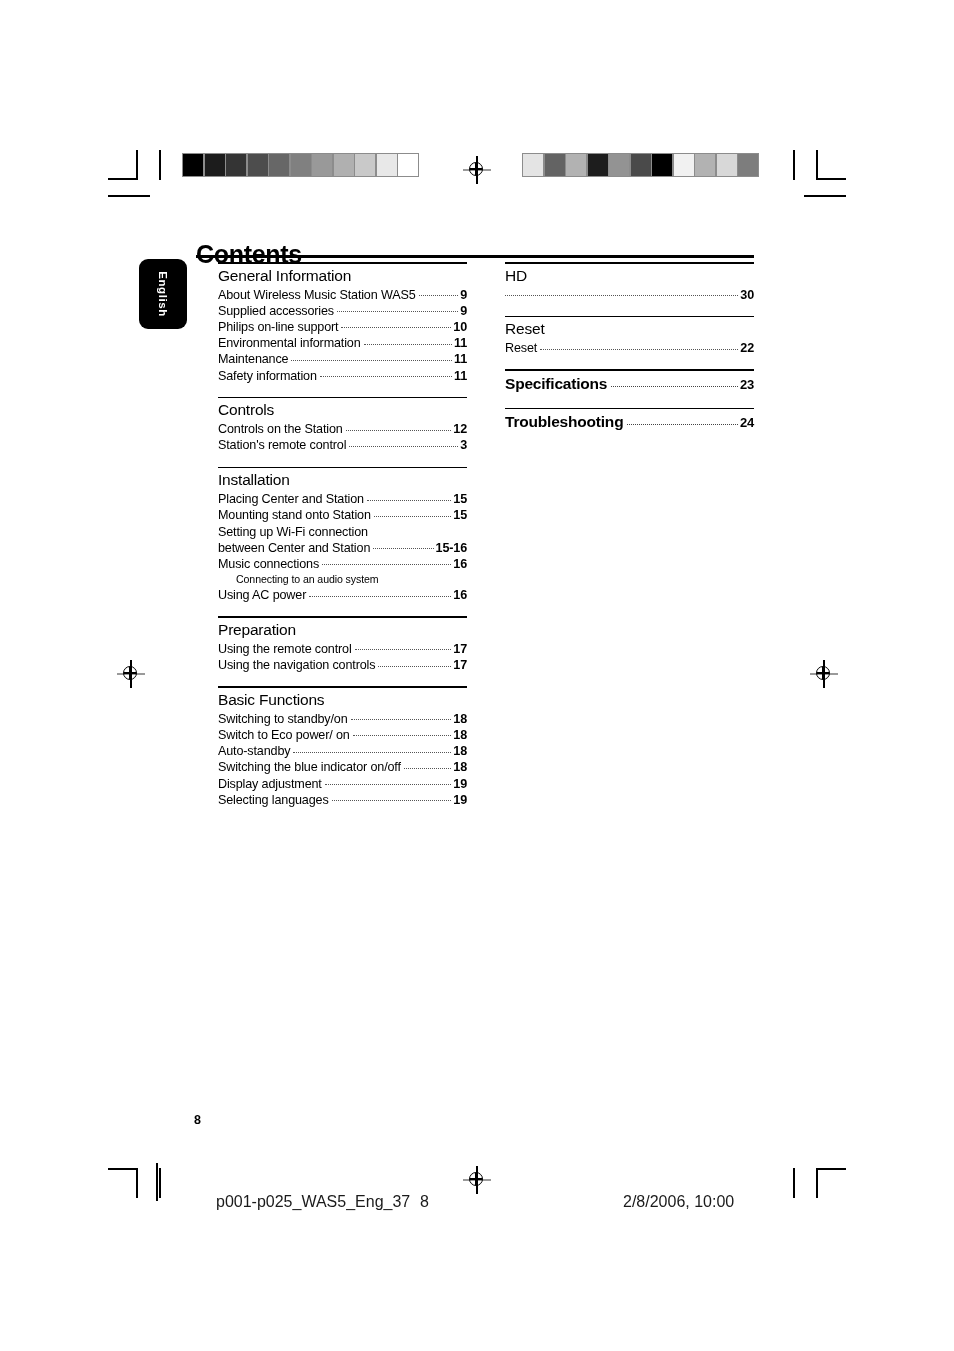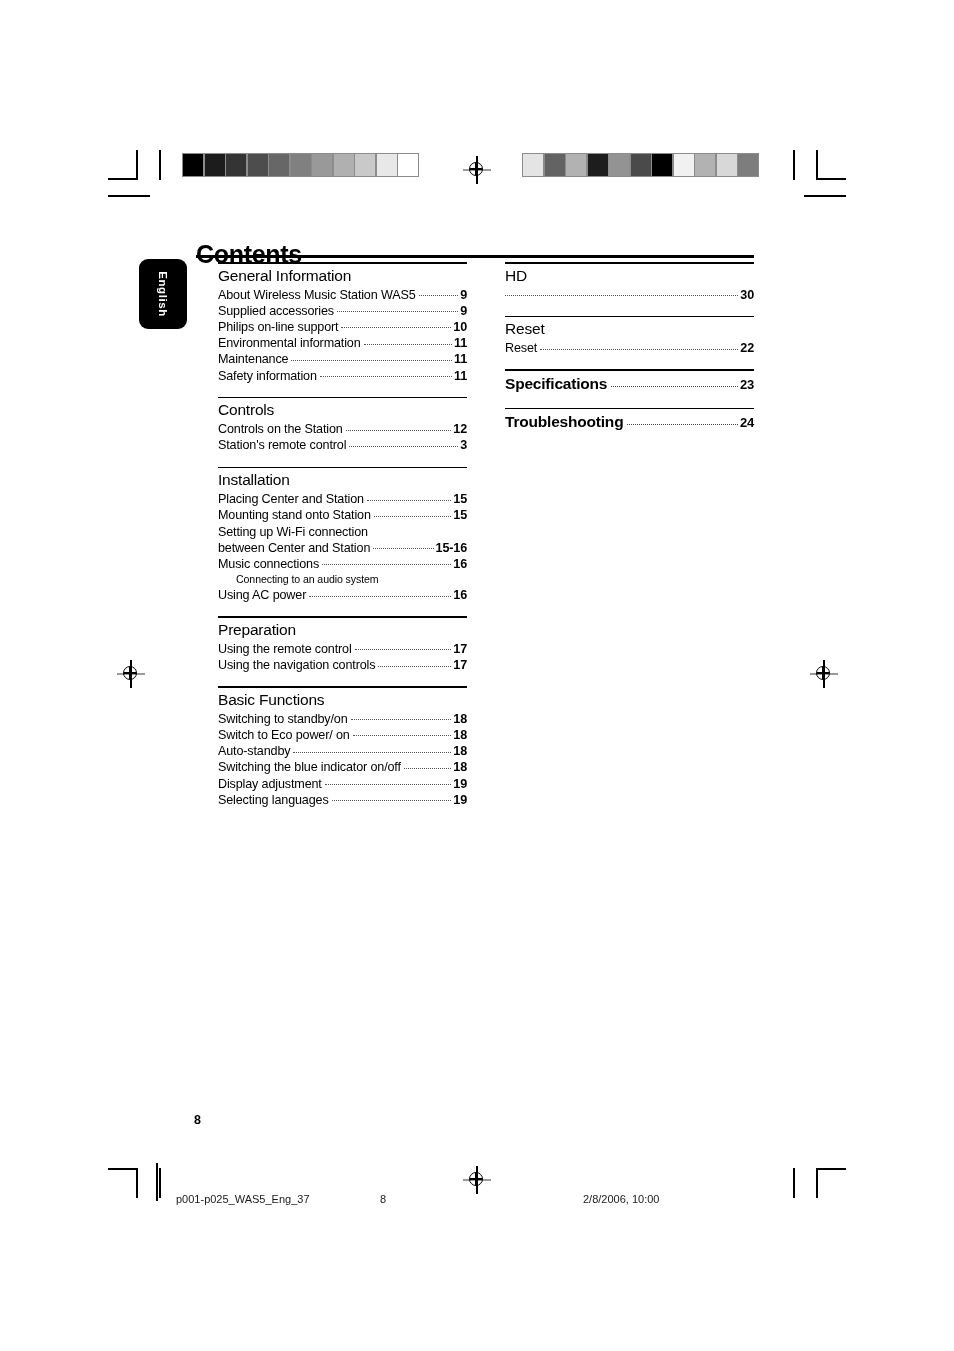--- a/index.html
+++ b/index.html
@@ -170,24 +170,25 @@
     display: block;
     font-size: 10.6px;
     line-height: 15px;
     padding-left: 18px;
     letter-spacing: -0.1px;
   }
 
   
   .footer-text {
     position: absolute;
-    font-size: 11px;
+    font-size: 16px;
     font-family: "Liberation Sans", sans-serif;
     color: #1a1a1a;
     white-space: nowrap;
+    margin-left: 40px;
   }
   #folio {
     position: absolute;
     left: 194px; top: 1113px;
     font-size: 12.5px;
     font-weight: bold;
     font-family: "Liberation Sans", sans-serif;
   }
 </style>
 </head>

